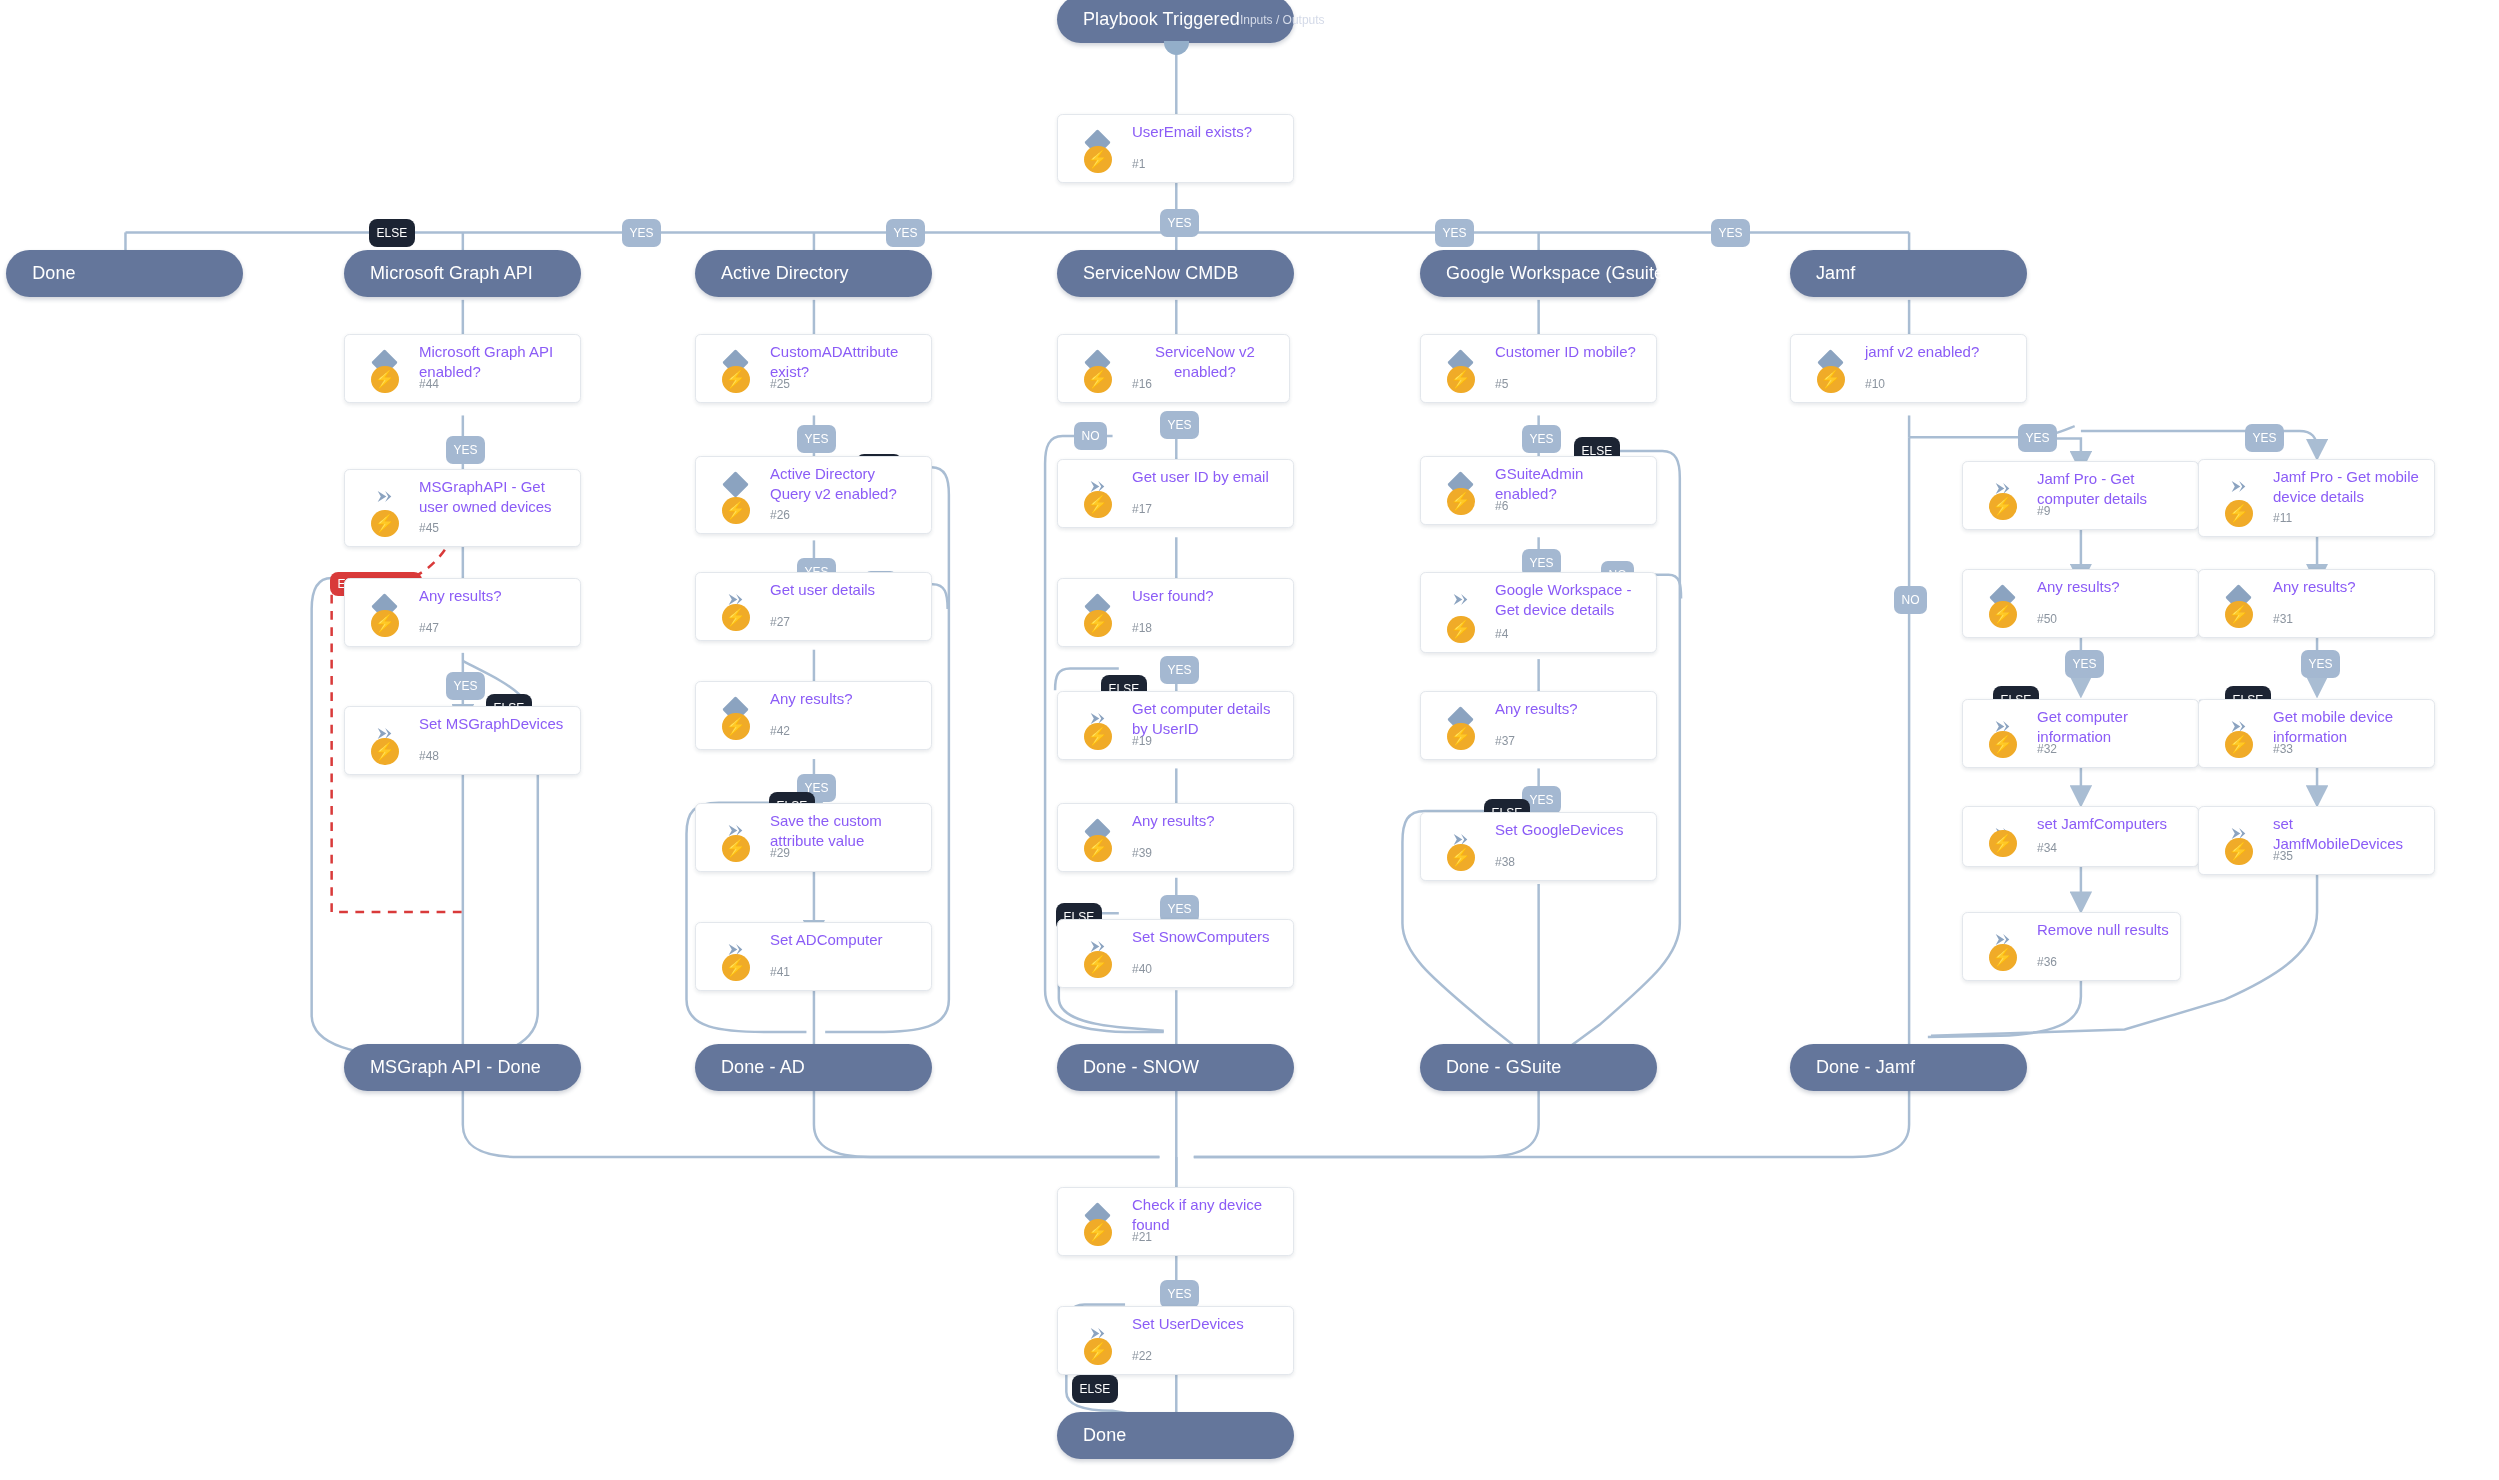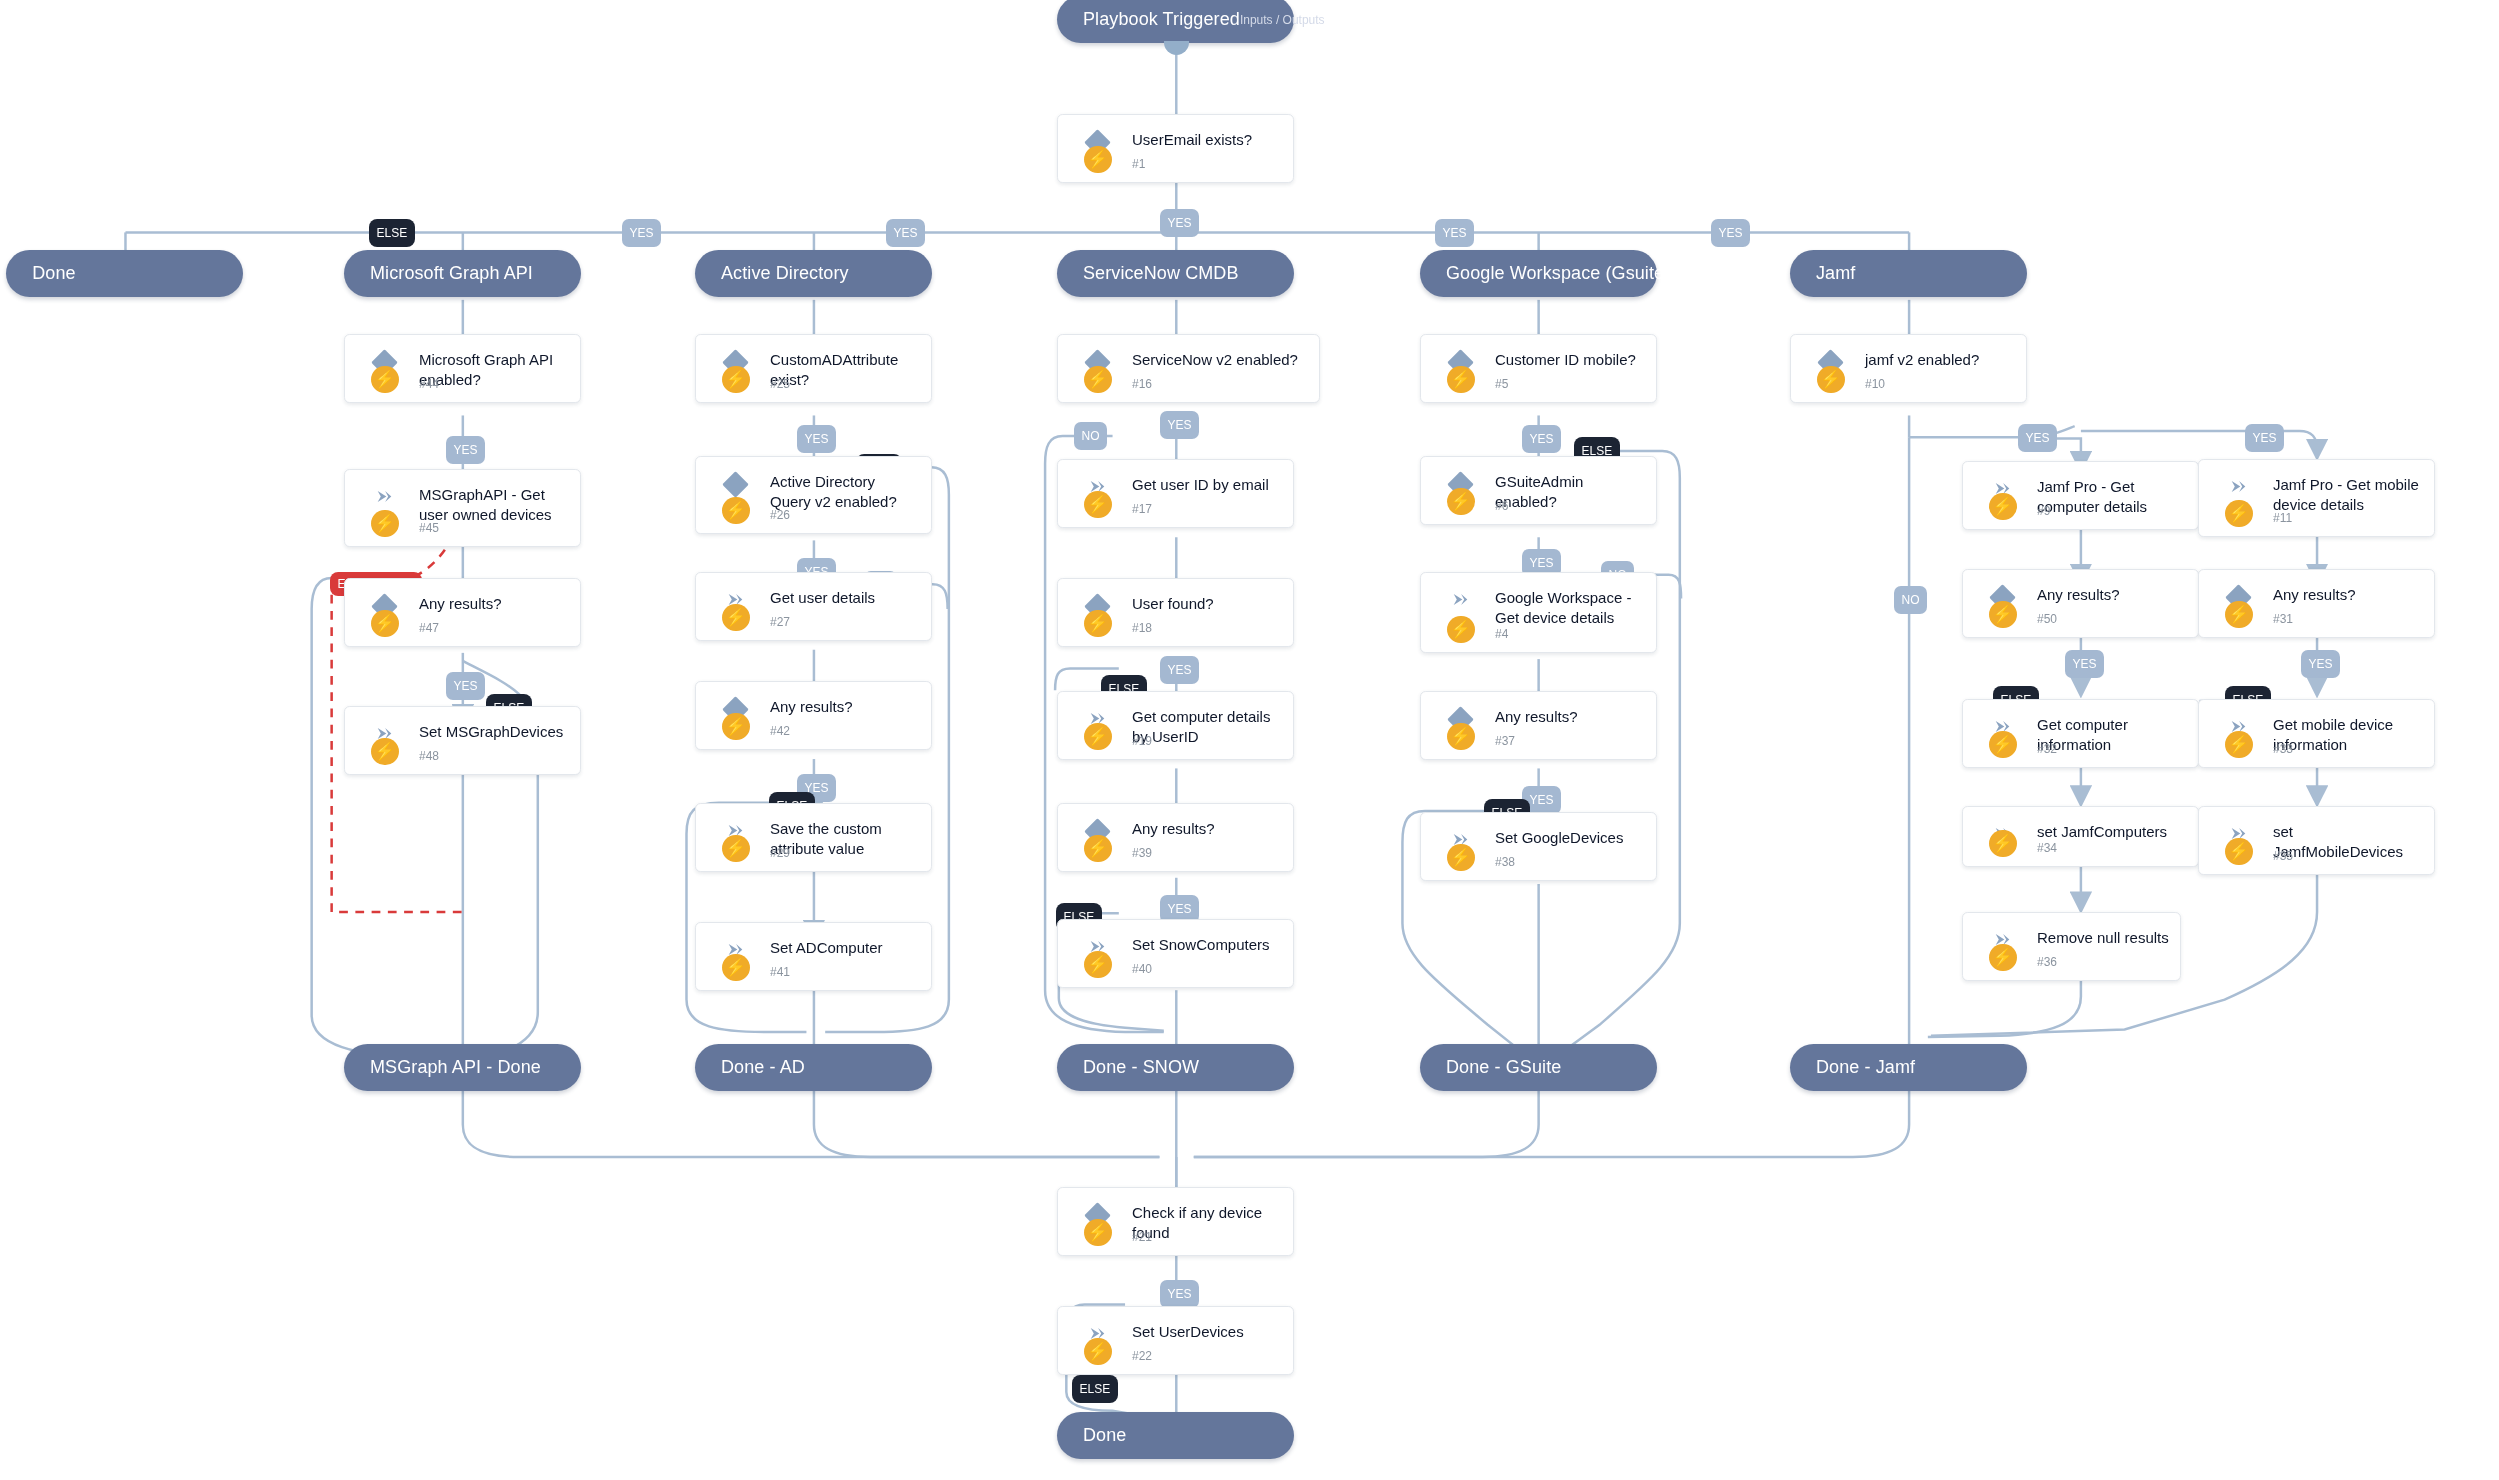--- a/index.html
+++ b/index.html
@@ -9,21 +9,21 @@
 
   
   .pill{position:absolute;background:#64769b;border-radius:29px;box-shadow:0 2.5px 4.4px rgba(40,55,80,.22);
         display:flex;align-items:center;height:47px;}
   .pill .ptitle{color:#ffffff;font-size:18px;margin-left:26px;letter-spacing:0.1px;white-space:nowrap;}
   .pill .psub{color:#d4dae8;font-size:12px;margin-left:auto;margin-right:25px;white-space:nowrap;}
 
   
   .card{position:absolute;background:#ffffff;border:0.6px solid #e3e7ec;border-radius:5.6px;
         box-shadow:0 1.9px 3.7px rgba(40,55,80,.10);box-sizing:border-box;}
-  .card .ctitle{position:absolute;left:74px;top:15px;right:11.2px;font-size:15px;color:#0f172a;line-height:1.30;}
+  .card .ctitle{position:absolute;left:74px;top:7px;right:11.2px;font-size:15px;color:#8b5cf6;line-height:1.30;}
   .card .cnum{position:absolute;left:74px;bottom:10.6px;font-size:12px;color:#8b949f;}
   .tico{position:absolute;left:29px;top:16.2px;width:21px;height:21px;}
   .tico.cond{background:#8ba3c0;transform:rotate(45deg);border-radius:1.9px;width:19px;height:19px;left:30px;top:18px;}
   .bolt{position:absolute;left:26px;bottom:8.7px;width:27.5px;height:27.5px;border-radius:50%;background:#f0ab28;
         display:flex;align-items:center;justify-content:center;}
   .bolt span{color:#fff;font-size:17px;line-height:1;font-weight:bold;}
 
   
   .lbl{position:absolute;display:flex;align-items:center;justify-content:center;
        font-size:12px;border-radius:6.9px;height:27.5px;min-width:32.5px;padding:0 7.5px;box-sizing:border-box;}
@@ -320,21 +320,21 @@
     <span class="ctitle">Set ADComputer</span>
     <span class="bolt">
         <span>⚡</span>
       </span>
     <span class="cnum">#41</span>
   </div>
   <div class="pill" style="left:695px;top:1044px;width:237px;">
     <span class="ptitle">Done - AD</span>
   </div>
 
-  <div class="card" style="left:1057px;top:334px;width:263px;height:69px;">
+  <div class="card" style="left:1057px;top:334px;width:233px;height:69px;text-align:center;">
     <span class="tico cond"></span>
     <span class="ctitle">ServiceNow v2 enabled?</span>
     <span class="bolt">
         <span>⚡</span>
       </span>
     <span class="cnum">#16</span>
   </div>
   <div class="lbl blue" style="left:1160px;top:411px;">YES</div>
   <div class="lbl blue" style="left:1074px;top:422px;">NO</div>
   <div class="card" style="left:1057px;top:459px;width:237px;height:69px;">

